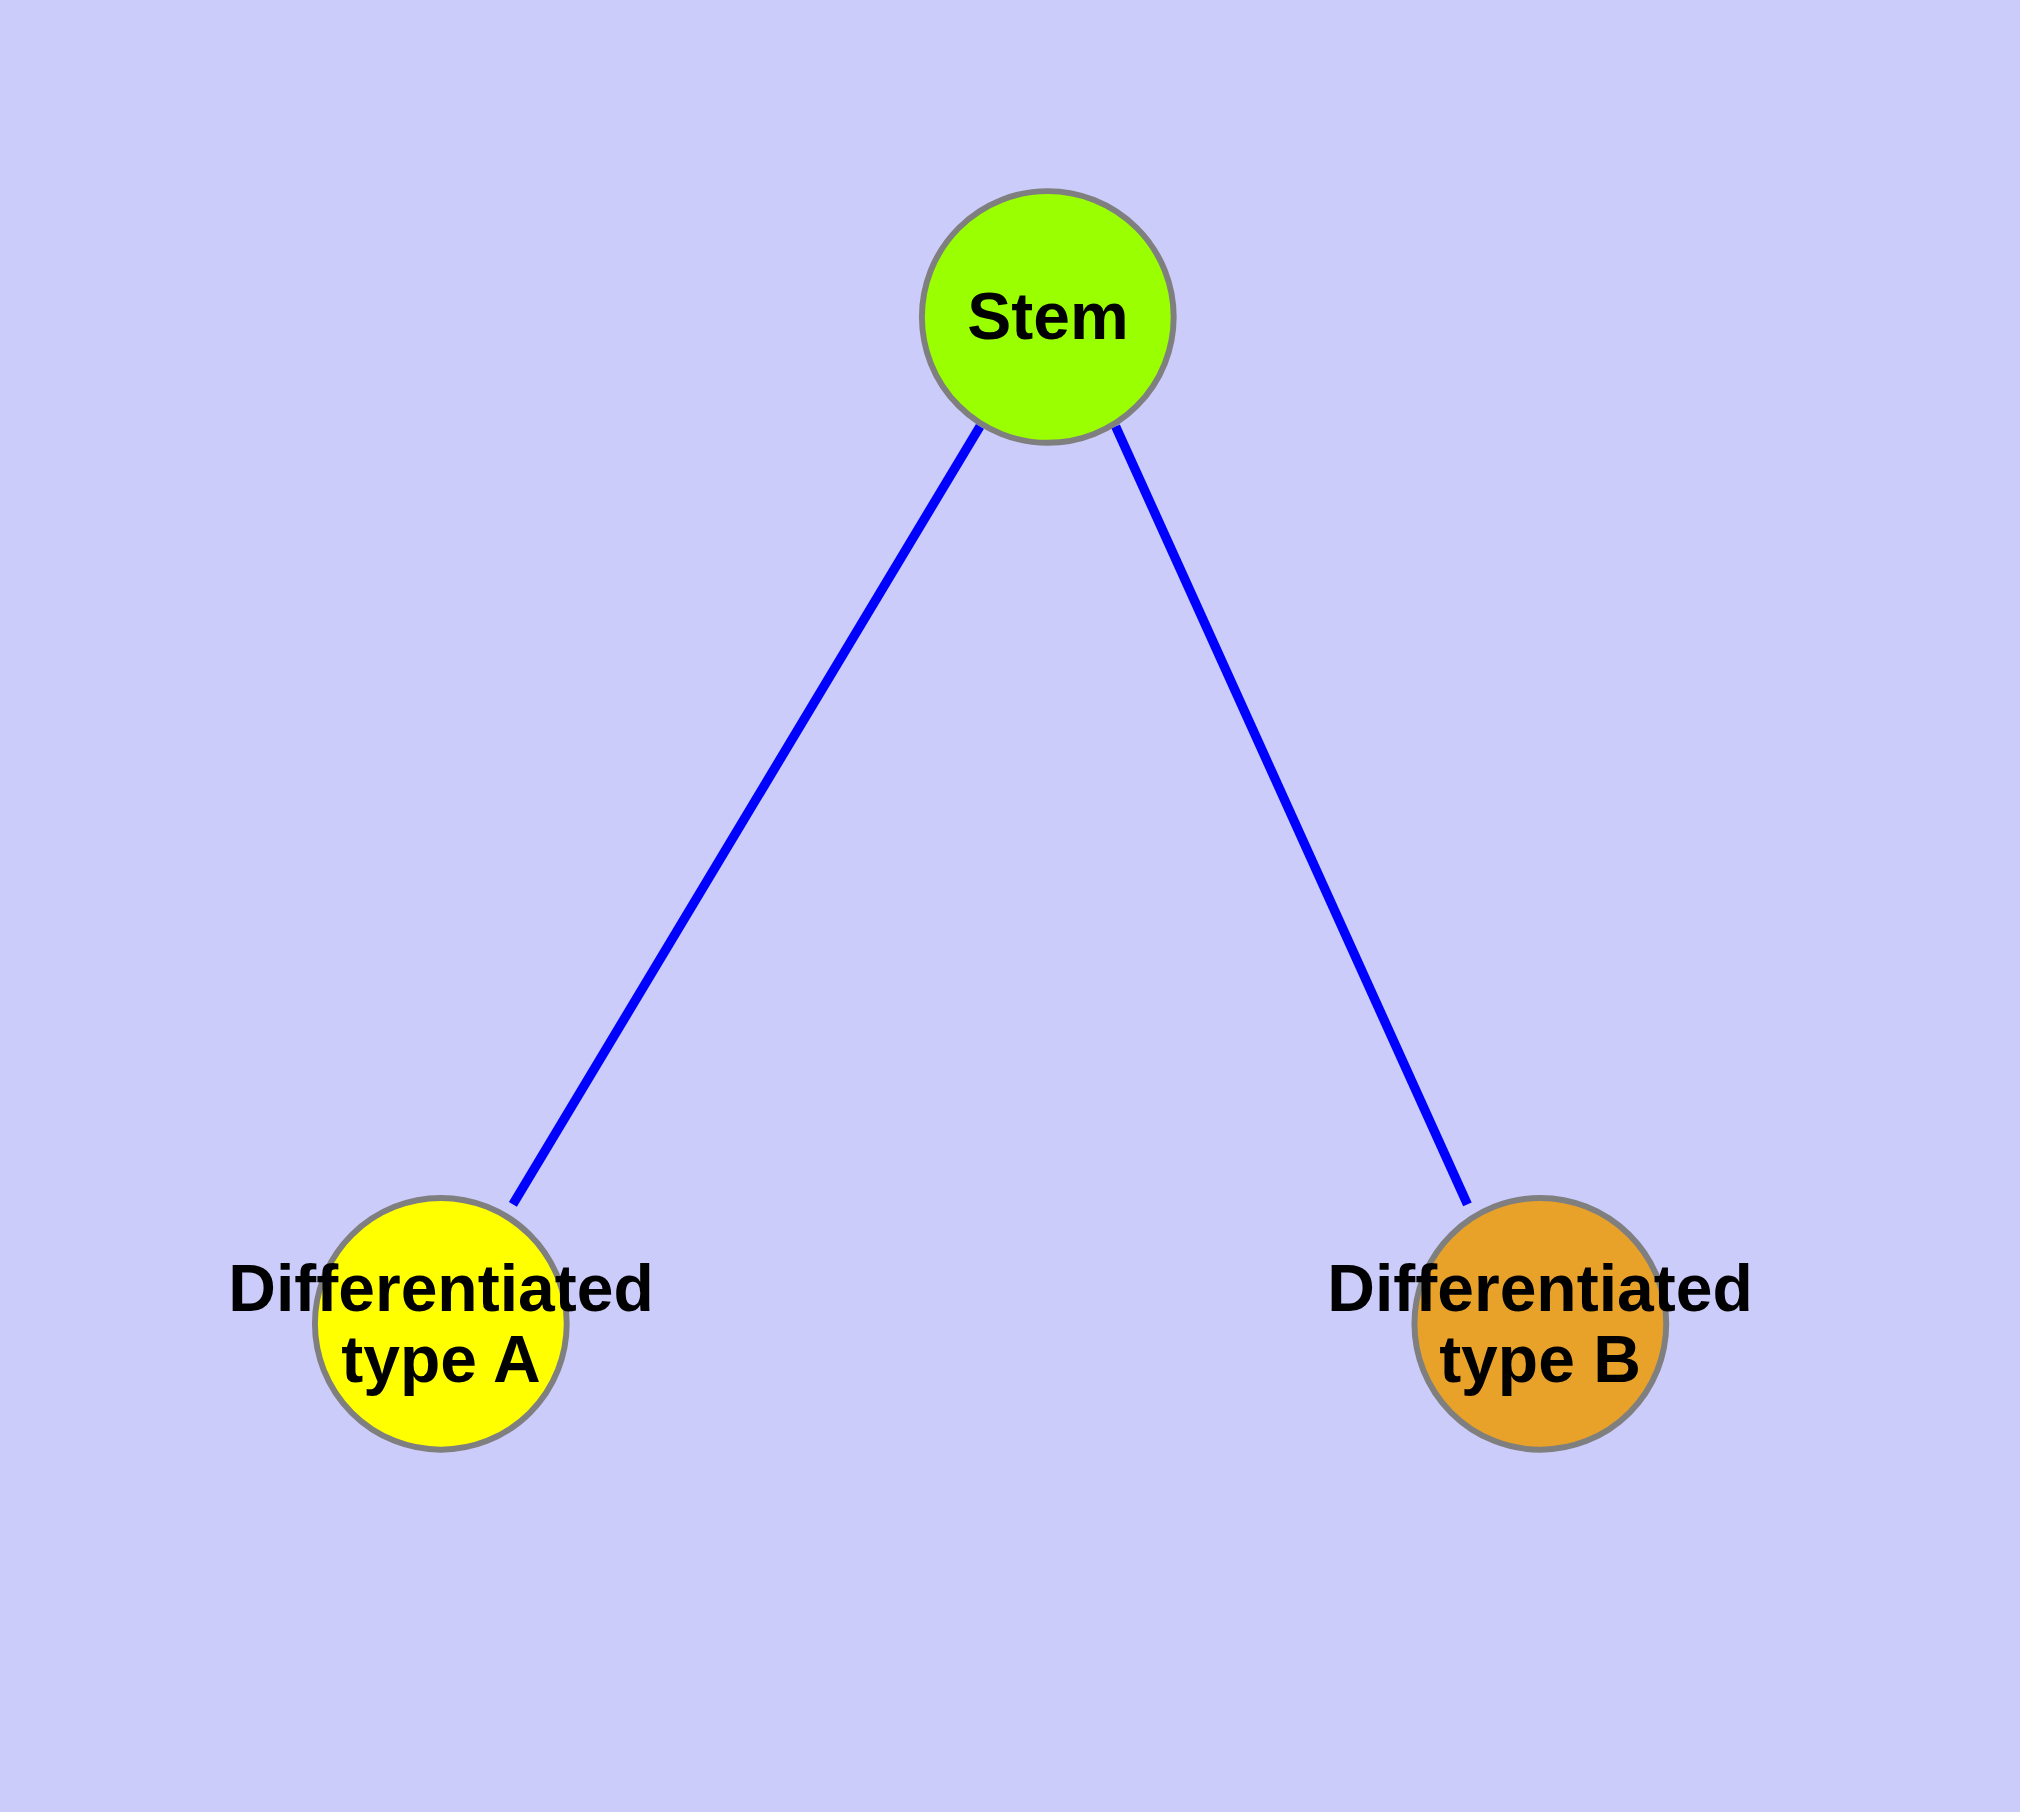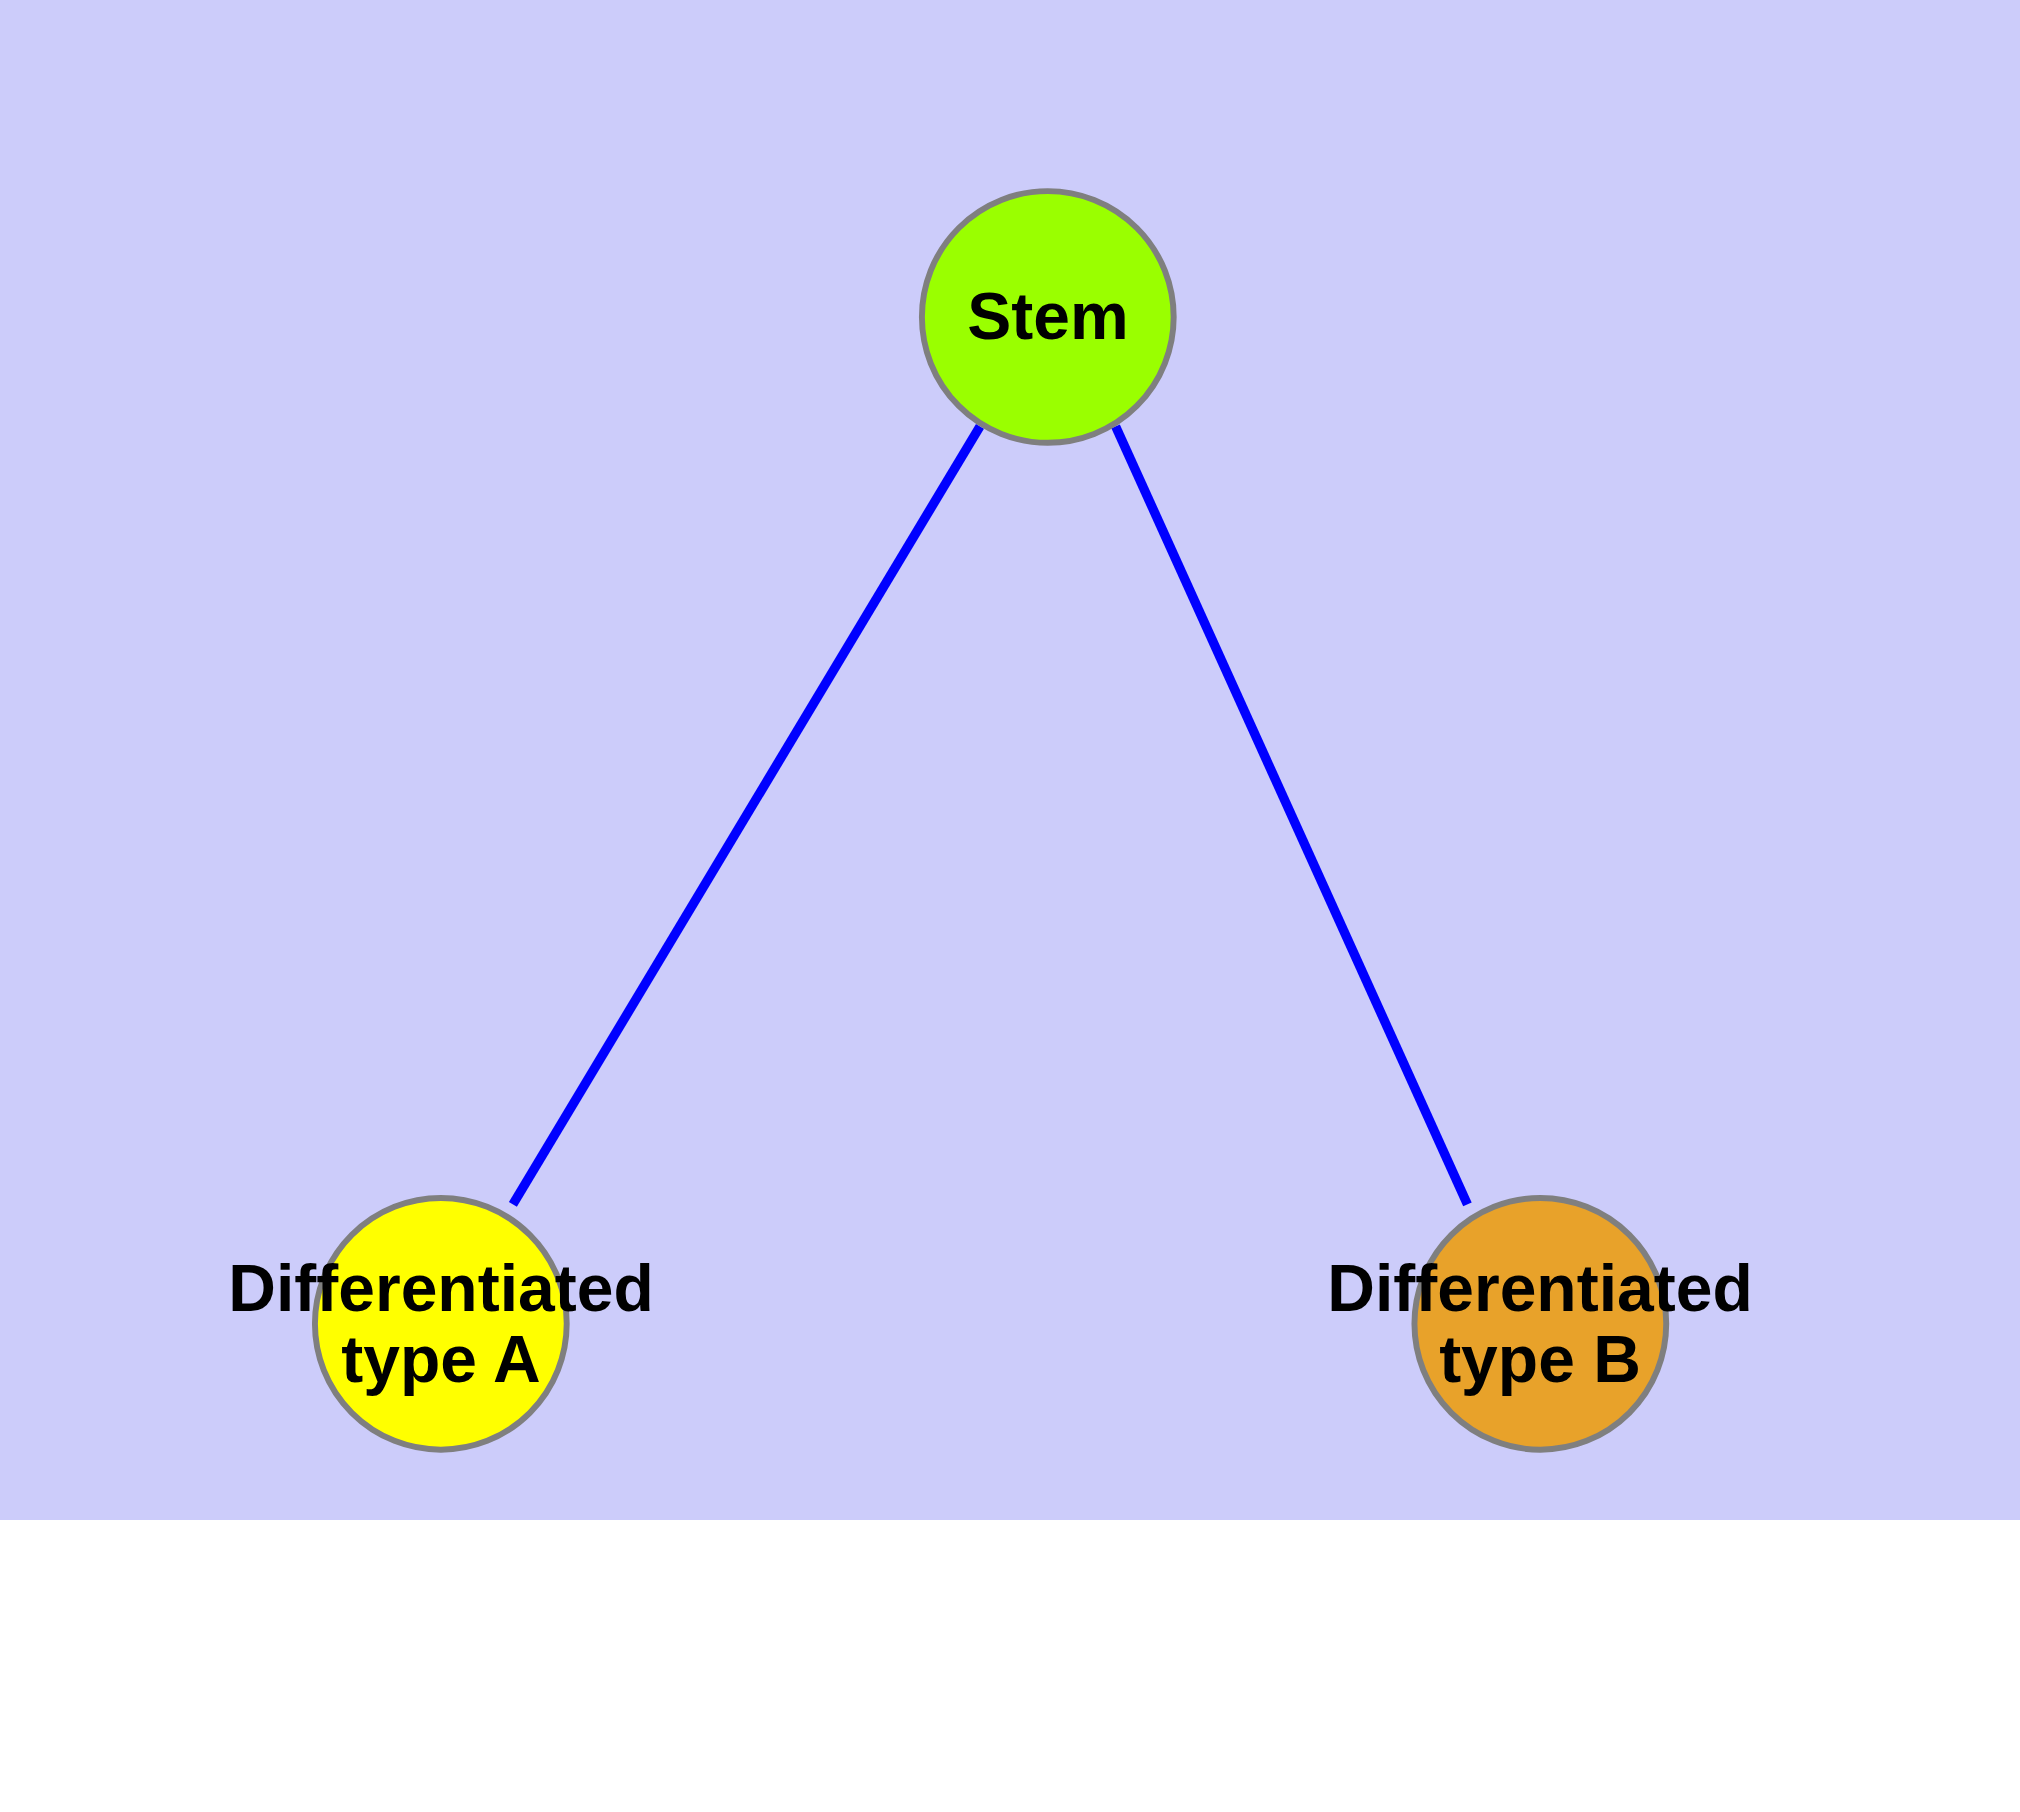--- a/index.html
+++ b/index.html
@@ -3,21 +3,21 @@
 <meta charset="utf-8">
 <style>
   html, body {
     margin: 0;
     padding: 0;
     background: #ffffff;
   }
   #canvas {
     position: relative;
     width: 2021px;
-    height: 1520px;
+    height: 1812px;
     background: #ccccfa;
     overflow: hidden;
     font-family: "Liberation Sans", sans-serif;
   }
   #graph-svg {
     position: absolute;
     top: 0;
     left: 0;
     width: 2021px;
     height: 1812px;

